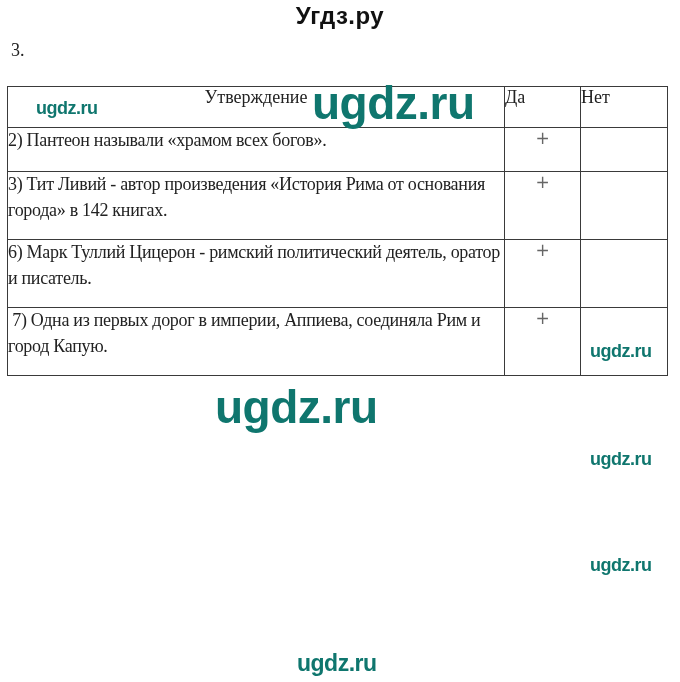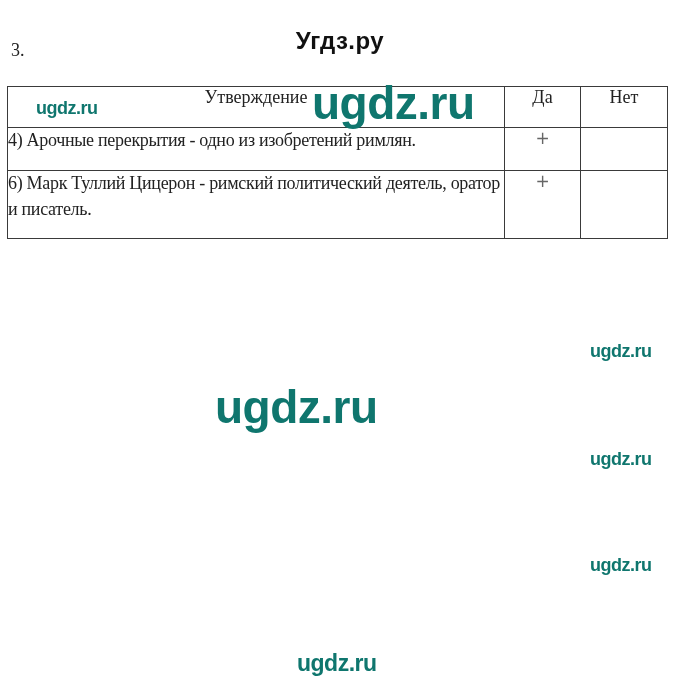--- a/index.html
+++ b/index.html
@@ -1,35 +1,35 @@
 <!DOCTYPE html>
 <html><head>
 <meta charset="utf-8">
 <style>
   html, body { margin: 0; padding: 0; background: #ffffff; }
   body { width: 680px; height: 682px; position: relative; overflow: hidden; }
   .site-title {
     position: absolute; left: 0; top: 2px; width: 680px; text-align: center;
     font-family: "Liberation Sans", sans-serif; font-weight: bold; font-size: 24px;
-    color: #111; letter-spacing: 0.5px; margin-top: 25px;
+    color: #111; letter-spacing: 0.5px;
   }
   .task-number {
     position: absolute; left: 11px; top: 40px;
     font-family: "Liberation Serif", serif; font-size: 18px; color: #222;
   }
   table.answers {
     position: absolute; left: 7px; top: 86px;
     border-collapse: collapse; table-layout: fixed;
     font-family: "Liberation Serif", serif; font-size: 18px; color: #222;
   }
   table.answers td, table.answers th {
     border: 1.5px solid #3a3a3a; vertical-align: top; padding: 0; font-weight: normal;
   }
   th.col-statement { text-align: center; padding-top: 4px; }
-  th.col-yes, th.col-no { text-align: center; padding-top: 4px; }
+  th.col-yes, th.col-no { text-align: left; padding-top: 4px; }
   td.statement {
     padding: 3px 4px 0 4px; line-height: 25.5px; letter-spacing: -0.3px;
     white-space: normal; transform-origin: left top;
   }
   td.mark { text-align: center; color: #666; font-size: 17px; padding-top: 3px; font-family: "DejaVu Sans", sans-serif; font-weight: 300; }
   .wm {
     position: absolute; font-family: "Liberation Sans", sans-serif; font-weight: bold; color: #0f766e;
     white-space: nowrap; letter-spacing: -0.5px;
   }
   .wm-big { font-size: 46px; line-height: 46px; }
@@ -47,27 +47,37 @@
     <col style="width:497px">
     <col style="width:76px">
     <col style="width:87px">
   </colgroup>
   <tbody>
       <tr style="height:41px">
     <th class="col-statement">Утверждение</th>
     <th class="col-yes">Да</th>
     <th class="col-no">Нет</th>
   </tr>
-  <tr style="height:43px">
-    <td class="statement">4) Арочные перекрытия - одно из изобретений римлян.</td>
+  <tr style="height:44px">
+    <td class="statement">2) Пантеон называли «храмом всех богов».</td>
+    <td class="mark">+</td>
+    <td class="mark"></td>
+  </tr>
+  <tr style="height:68px">
+    <td class="statement">3) Тит Ливий - автор произведения «История Рима от основания города» в 142 книгах.</td>
     <td class="mark">+</td>
     <td class="mark"></td>
   </tr>
   <tr style="height:68px">
     <td class="statement">6) Марк Туллий Цицерон - римский политический деятель, оратор и писатель.</td>
+    <td class="mark">+</td>
+    <td class="mark"></td>
+  </tr>
+  <tr style="height:68px">
+    <td class="statement" style="white-space:pre-wrap"> 7) Одна из первых дорог в империи, Аппиева, соединяла Рим и город Капую.</td>
     <td class="mark">+</td>
     <td class="mark"></td>
   </tr>
 </tbody>
   </table>
 
 <div class="wm wm-small" style="left:36px; top:99px;">ugdz.ru</div>
 <div class="wm wm-big" style="left:312px; top:80px;">ugdz.ru</div>
 <div class="wm wm-small" style="left:590px; top:342px;">ugdz.ru</div>
 <div class="wm wm-big" style="left:215px; top:384px;">ugdz.ru</div>

